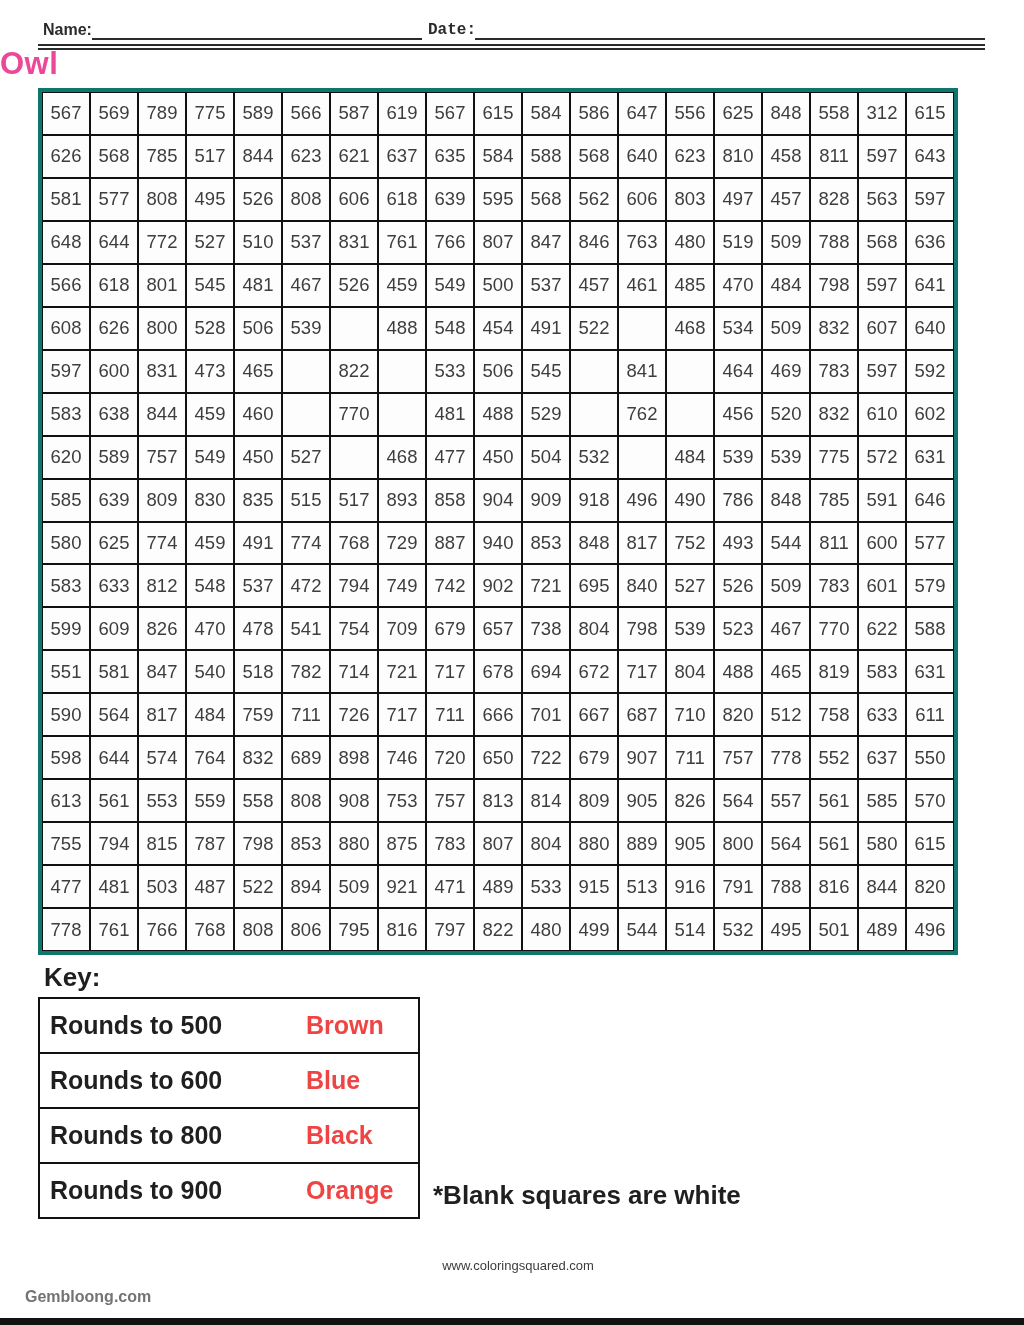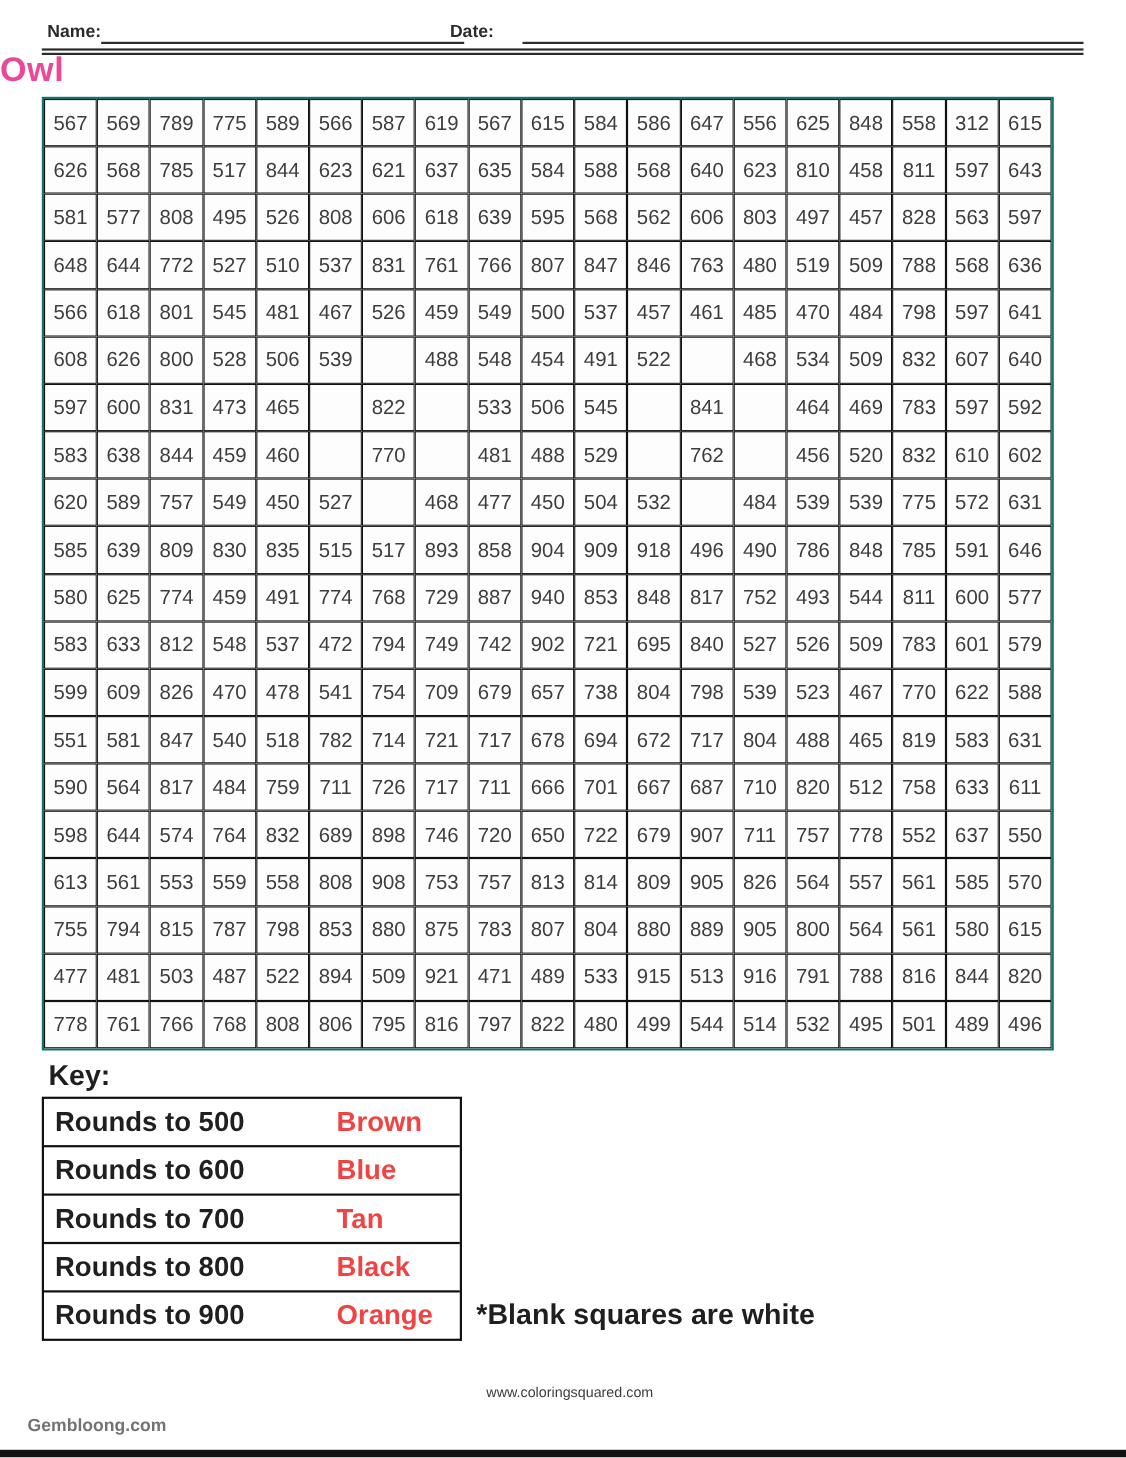--- a/index.html
+++ b/index.html
@@ -8,41 +8,41 @@
     position:relative;
     background:#ffffff;
     font-family:"Liberation Sans", sans-serif;
     color:#2b2b2b;
     overflow:hidden;
   }
 
   
   .hdr-label { position:absolute; top:21px; font-size:16px; font-weight:700; color:#2b2b2b; }
   #name-label { left:43px; }
-  #date-label { left:409px; }
+  #date-label { left:428px;font-family:Liberation Mono, monospace; }
   .write-line { position:absolute; top:38px; border-bottom:2px solid #2b2b2b; }
   #name-line { left:92px;  width:330px; }
   #date-line { left:475px; width:510px; }
   .double-rule {
     position:absolute; left:38px; top:44px; width:947px; height:6px;
     border-top:2px solid #2b2b2b; border-bottom:2px solid #2b2b2b;
   }
   .title {
     position:absolute; left:0; top:46px; width:1000px;
     font-size:31px; font-weight:600; color:#ec4899;
     letter-spacing:0.5px;
   }
 
   
   .grid {
     position:absolute; left:38px; top:88px; width:920px; height:867px;
     display:grid;
     grid-template-columns:repeat(19, 1fr);
     grid-template-rows:repeat(20, 1fr);
-    border:2px solid #0f766e;
+    border:4px solid #0f766e;
     background:#ffffff;
   }
   .cell {
     border:1.4px solid #111;
     display:flex; align-items:center; justify-content:center;
     font-size:18.5px; color:#3d3d3d;
     background:#fdfdfd;
   }
 
   
@@ -487,24 +487,20 @@
 <div class="key-table">
   <div class="key-row">
     <span class="key-rule">Rounds to 500</span>
     <span class="key-color">Brown</span>
   </div>
   <div class="key-row">
     <span class="key-rule">Rounds to 600</span>
     <span class="key-color">Blue</span>
   </div>
   <div class="key-row">
-    <span class="key-rule">Rounds to 700</span>
-    <span class="key-color">Tan</span>
-  </div>
-  <div class="key-row">
     <span class="key-rule">Rounds to 800</span>
     <span class="key-color">Black</span>
   </div>
   <div class="key-row">
     <span class="key-rule">Rounds to 900</span>
     <span class="key-color">Orange</span>
   </div>
 </div>
 <div class="blank-note">*Blank squares are white</div>
 

